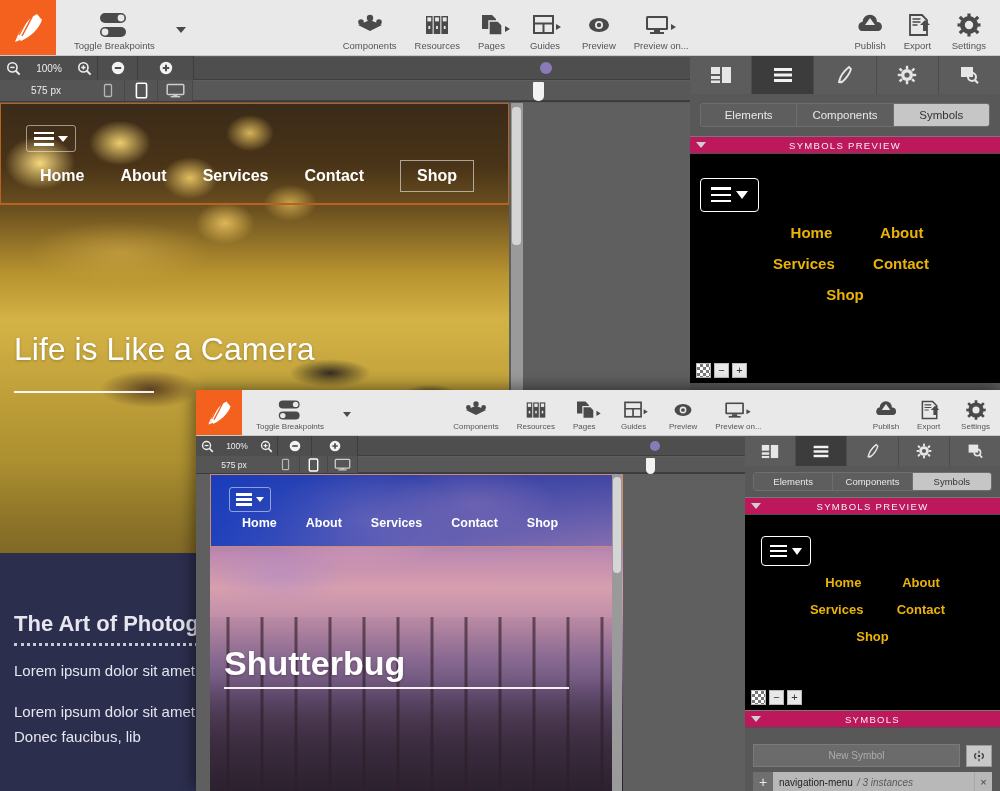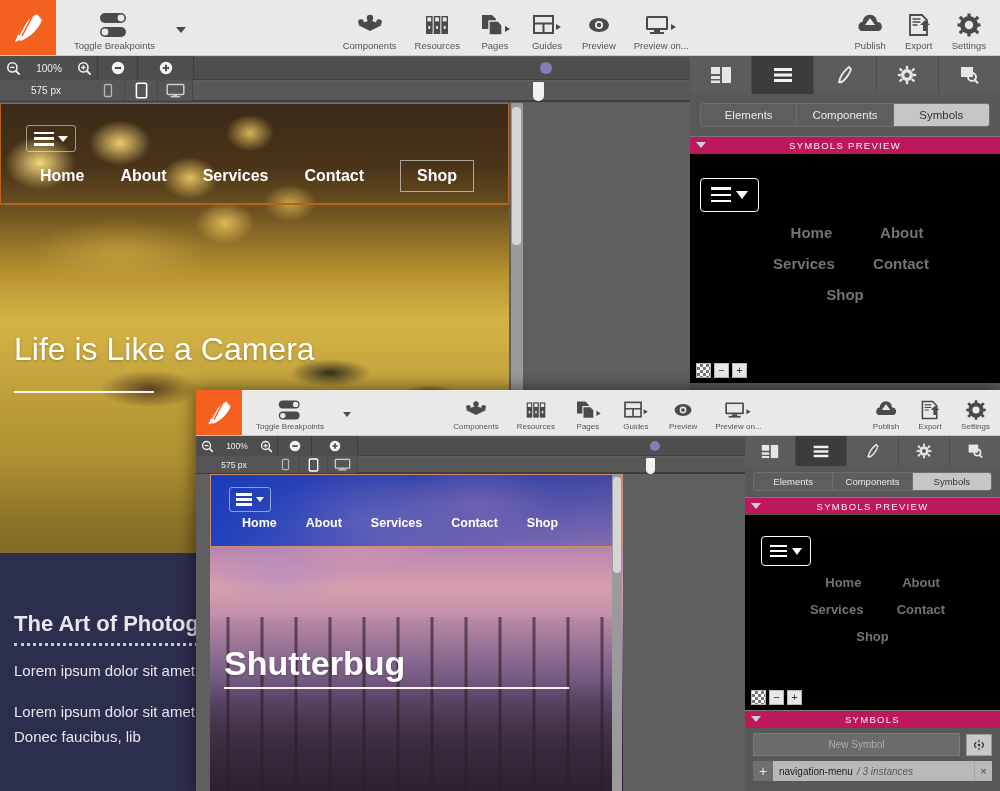--- a/index.html
+++ b/index.html
@@ -22,21 +22,21 @@
   }
   .logo-tile {
     width: 56px; background: #f4601e;
     display: flex; align-items: center; justify-content: center;
     flex: 0 0 auto;
   }
   .logo-tile.sm { width: 46px; }
   .tb-item {
     position: relative;
     display: flex; flex-direction: column;
-    align-items: center; justify-content: flex-end;
+    justify-content: flex-end;
     padding: 4px 9px 3px 9px; color: #4a4a4a;
     flex: 0 0 auto;
   }
   .tb-item .ico { height: 30px; display: flex; align-items: center; justify-content: center; }
   .tb-item .lbl { font-size: 9.5px; line-height: 12px; white-space: nowrap; color: #555; }
   .tb-item.sm .ico { height: 24px; }
   .tb-item.sm .lbl { font-size: 8px; line-height: 10px; }
   .tb-spacer { flex: 1 1 auto; }
   .caret-dd {
     width: 0; height: 0; border-left: 5px solid transparent;
@@ -168,34 +168,34 @@
             font-size: 9.5px; letter-spacing: 1.3px; color: #f2f2f2;
             border-top: 1px solid #787878; border-bottom: 1px solid #4f4f4f; }
   .sechdr .tri { position: absolute; left: 6px; width: 0; height: 0;
                  border-left: 5px solid transparent; border-right: 5px solid transparent;
                  border-top: 6px solid #cfcfcf; }
   .symprev { background: #000; position: relative; }
   .symprev-mini { position: absolute; }
   .symprev-mini .hb { border: 1px solid #fff; border-radius: 4px;
                       display: inline-flex; align-items: center; gap: 5px;
                       padding: 7px 10px; }
-  .symprev-links { color: #737373; font-weight: bold; text-align: center; }
+  .symprev-links { color: #eab308; font-weight: bold; text-align: center; }
   .zoomtools { position: absolute; bottom: 5px; left: 6px; display: flex; gap: 3px; }
   .zt {
     width: 15px; height: 15px; background: #e8e8e8; color: #333;
     font-size: 11px; display: flex; align-items: center; justify-content: center;
     border: 1px solid #b9b9b9; line-height: 1;
   }
   .zt.checker {
     background-image:
       linear-gradient(45deg, #777 25%, transparent 25%, transparent 75%, #777 75%),
       linear-gradient(45deg, #777 25%, transparent 25%, transparent 75%, #777 75%);
     background-size: 6px 6px; background-position: 0 0, 3px 3px; background-color: #fff;
   }
-  .symrow { display: flex; align-items: center; padding: 5px 8px 0 8px; gap: 6px; }
+  .symrow { display: flex; align-items: center; padding: 16px 8px 0 8px; gap: 6px; }
   .newsym { flex: 1 1 auto; background: #6b6b6b; border: 1px solid #7a7a7a;
             text-align: center; font-size: 10px; color: #adadad; padding: 5px 0; }
   .linkbtn { width: 26px; height: 22px; background: #c9c9c9; border: 1px solid #9c9c9c;
              display: flex; align-items: center; justify-content: center; }
   .symitem { display: flex; align-items: stretch; margin: 5px 8px 0 8px; }
   .symitem .plus { width: 20px; background: #6f6f6f; color: #e8e8e8; font-size: 14px;
                    display: flex; align-items: center; justify-content: center; }
   .symitem .nm { flex: 1 1 auto; background: #b8b8b8; color: #222; font-size: 10px;
                  display: flex; align-items: center; padding-left: 6px; gap: 4px; }
   .symitem .nm em { font-style: italic; color: #5a5a5a; font-size: 10px; }

